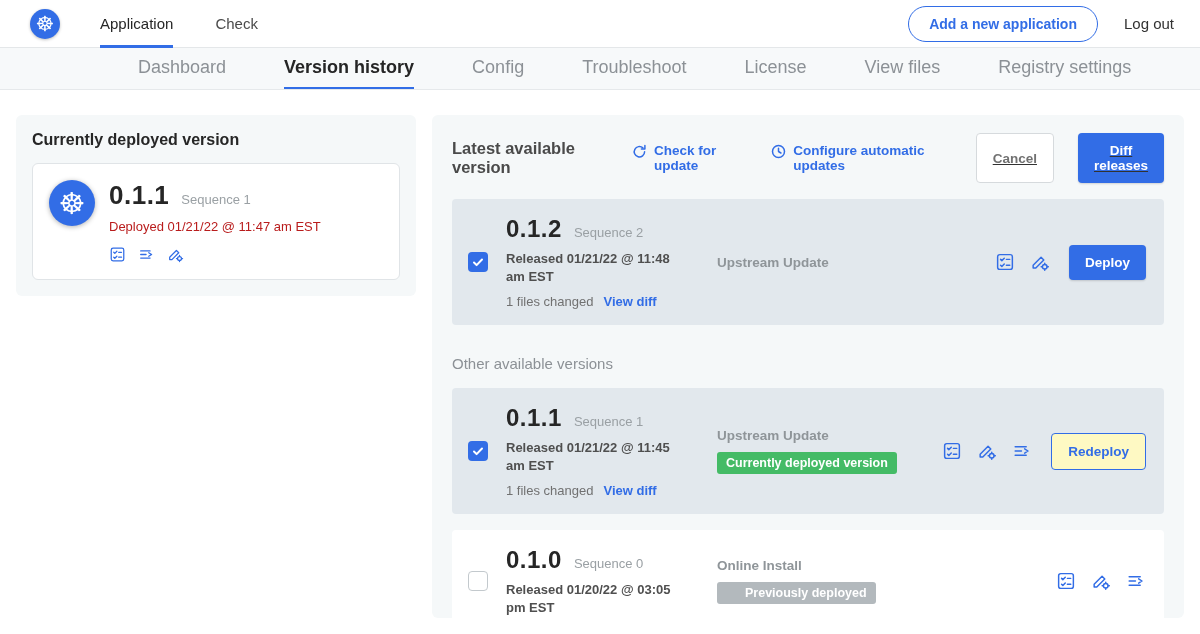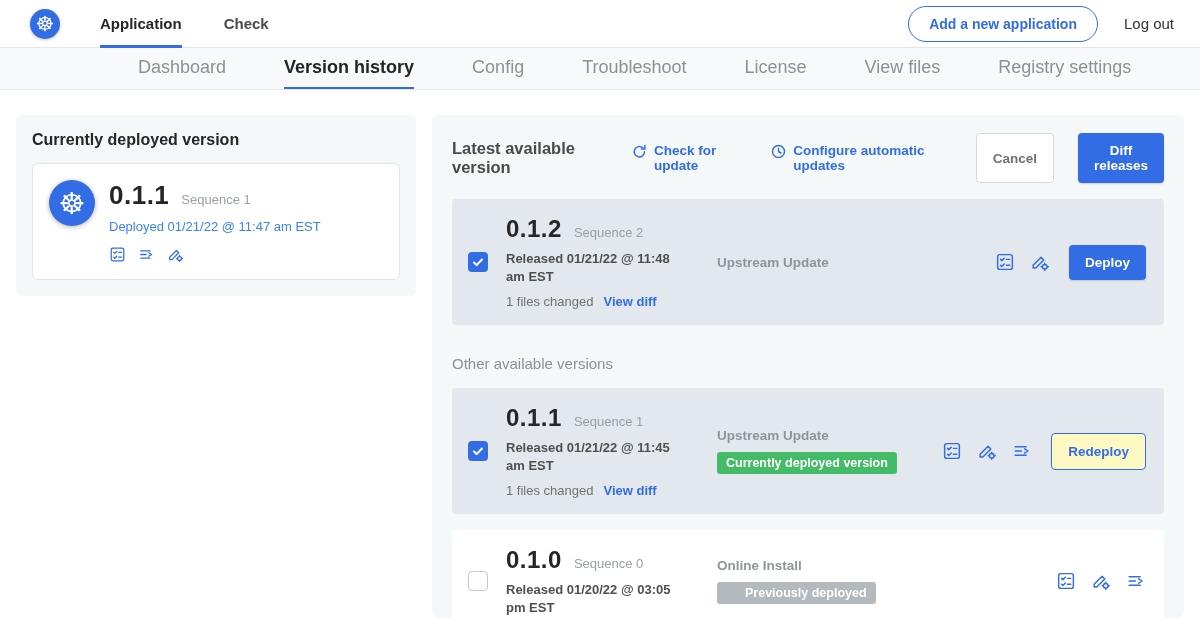--- a/index.html
+++ b/index.html
@@ -13,21 +13,21 @@
   svg { display:block; }
 
   
   .topbar { height:48px; display:flex; align-items:center; padding:0 26px 0 30px;
             border-bottom:1px solid #e4e7e9; background:#fff; }
   .logo { width:30px; height:30px; border-radius:50%; background:#326de6; color:#fff;
           display:flex; align-items:center; justify-content:center; font-size:21px;
           font-family:"DejaVu Sans", sans-serif; margin-right:40px;
           box-shadow:0 1px 3px rgba(0,0,0,.25); }
   .top-tab { height:48px; display:flex; align-items:center; font-size:15px;
-             font-weight:bold; color:#4a4a4a; margin-right:42px; border-bottom:3px solid transparent;
+             font-weight:normal; color:#4a4a4a; margin-right:42px; border-bottom:3px solid transparent;
              padding-top:3px; }
   .top-tab.active { color:#262626; border-bottom-color:#326de6; }
   .add-app-btn { margin-left:auto; background:#fff; border:1px solid #326de6; color:#326de6;
                  font-size:14px; font-weight:bold; border-radius:19px; padding:9px 20px; }
   .logout { margin-left:26px; font-size:15px; color:#323232; cursor:pointer; }
 
   
   .subnav { height:42px; background:#f7f9fa; border-bottom:1px solid #e6e9eb;
             display:flex; align-items:stretch; padding-left:138px; }
   .sub-item { display:flex; align-items:center; font-size:18px; color:#8c9196;
@@ -43,31 +43,31 @@
   .card-title { font-size:16px; font-weight:bold; color:#262626; margin-bottom:14px; }
   .deployed-inner { background:#fff; border:1px solid #e0e4e7; border-radius:6px;
                     padding:16px; display:flex; align-items:flex-start; }
   .k8s-badge { width:46px; height:46px; border-radius:50%; background:#326de6; color:#fff;
                display:flex; align-items:center; justify-content:center; font-size:30px;
                font-family:"DejaVu Sans", sans-serif; margin-right:14px; flex:0 0 46px;
                box-shadow:0 1px 5px rgba(0,0,0,.3); }
   .ver-line { display:flex; align-items:baseline; }
   .ver { font-size:26px; font-weight:bold; color:#262626; letter-spacing:.5px; }
   .seq { font-size:13px; color:#9aa0a4; margin-left:12px; }
-  .deployed-date { font-size:13px; color:#3b82f6; margin-top:8px; }
+  .deployed-date { font-size:13px; color:#b91c1c; margin-top:8px; }
   .mini-icons { display:flex; gap:12px; margin-top:12px; }
   .icon-btn { display:inline-flex; cursor:pointer; }
 
   
   .right-panel { flex:1; background:#f5f8f9; border-radius:6px; padding:18px 20px; overflow:hidden; }
   .panel-header { display:flex; align-items:center; }
   .panel-title { font-size:16.5px; font-weight:bold; color:#4a4a4a; margin-right:18px; }
   .link { display:flex; gap:6px; color:#326de6; font-size:13.5px;
           font-weight:bold; margin-right:24px; }
-  .header-actions { margin-left:auto; display:flex; gap:24px; }
+  .header-actions { margin-left:auto; display:flex; gap:24px;text-decoration:underline; }
   .btn { border-radius:4px; font-size:13.5px; font-weight:bold; padding:10px 16px; border:none; }
   .btn.primary { background:#326de6; color:#fff; box-shadow:0 1px 2px rgba(0,0,0,.15); }
   .btn.ghost { background:#fff; color:#717171; border:1px solid #d6dadd; }
   .btn.outline { background:#fef9c3; color:#326de6; border:1px solid #326de6; }
 
   .version-row { display:flex; align-items:center; border-radius:4px; padding:16px; margin-top:16px; }
   .version-row.highlight { background:#e2e8ed; }
   .version-row.white { background:#fff; }
 
   .checkbox { width:20px; height:20px; border-radius:4px; margin-right:18px; flex:0 0 20px;

